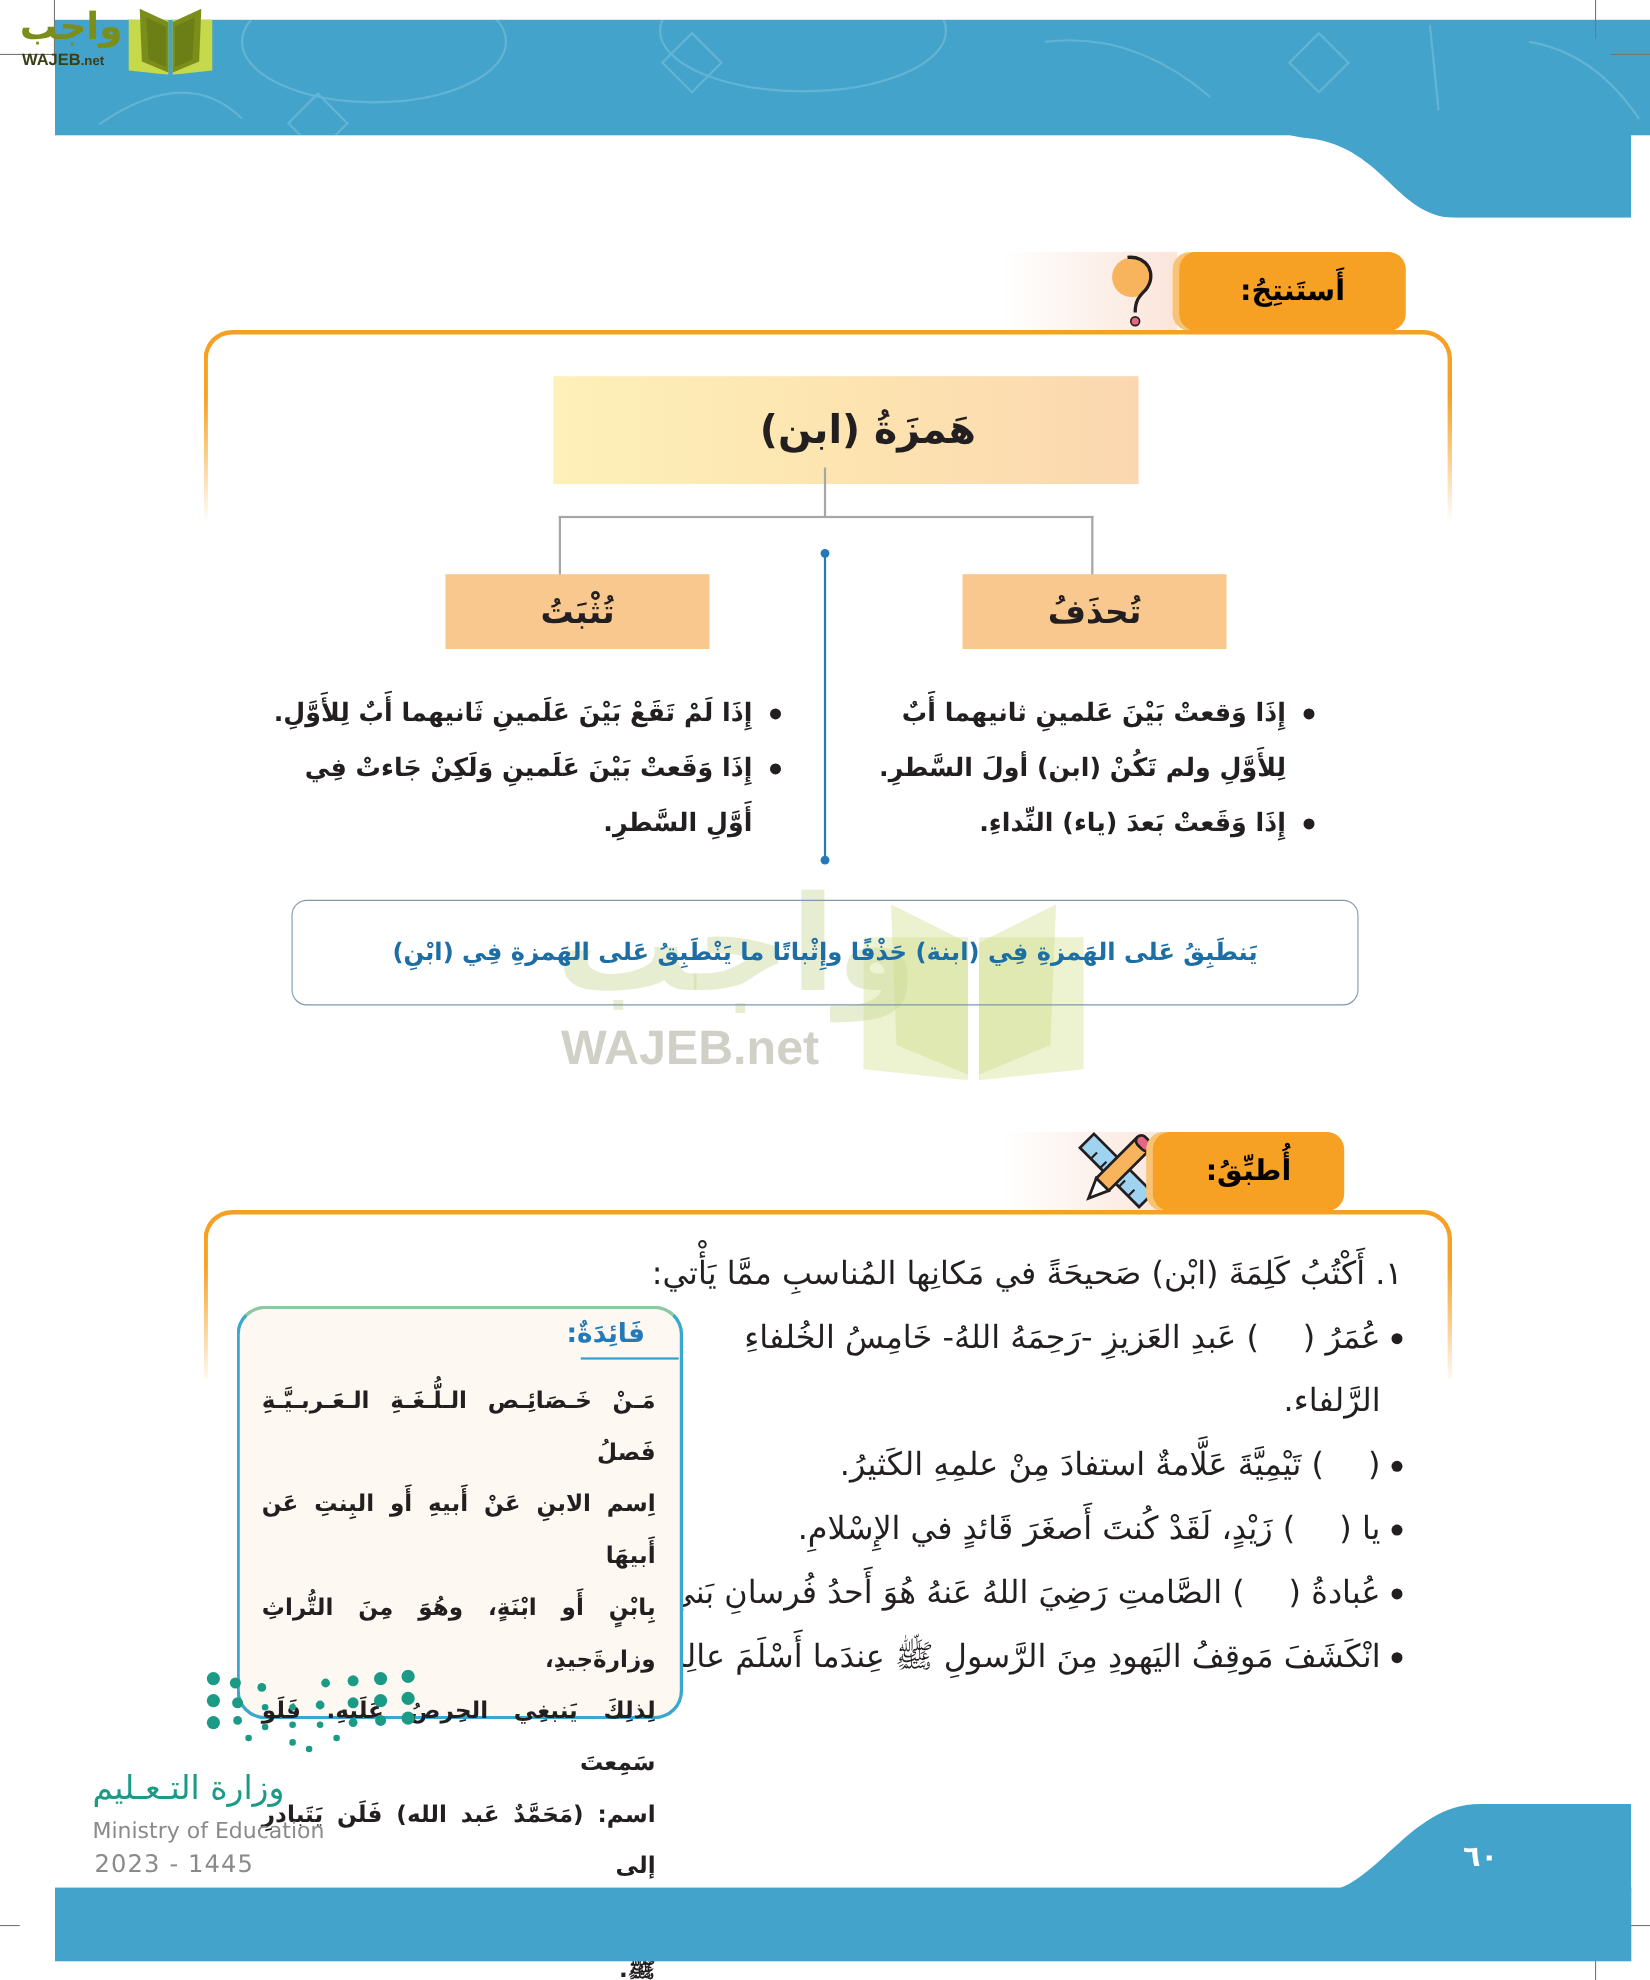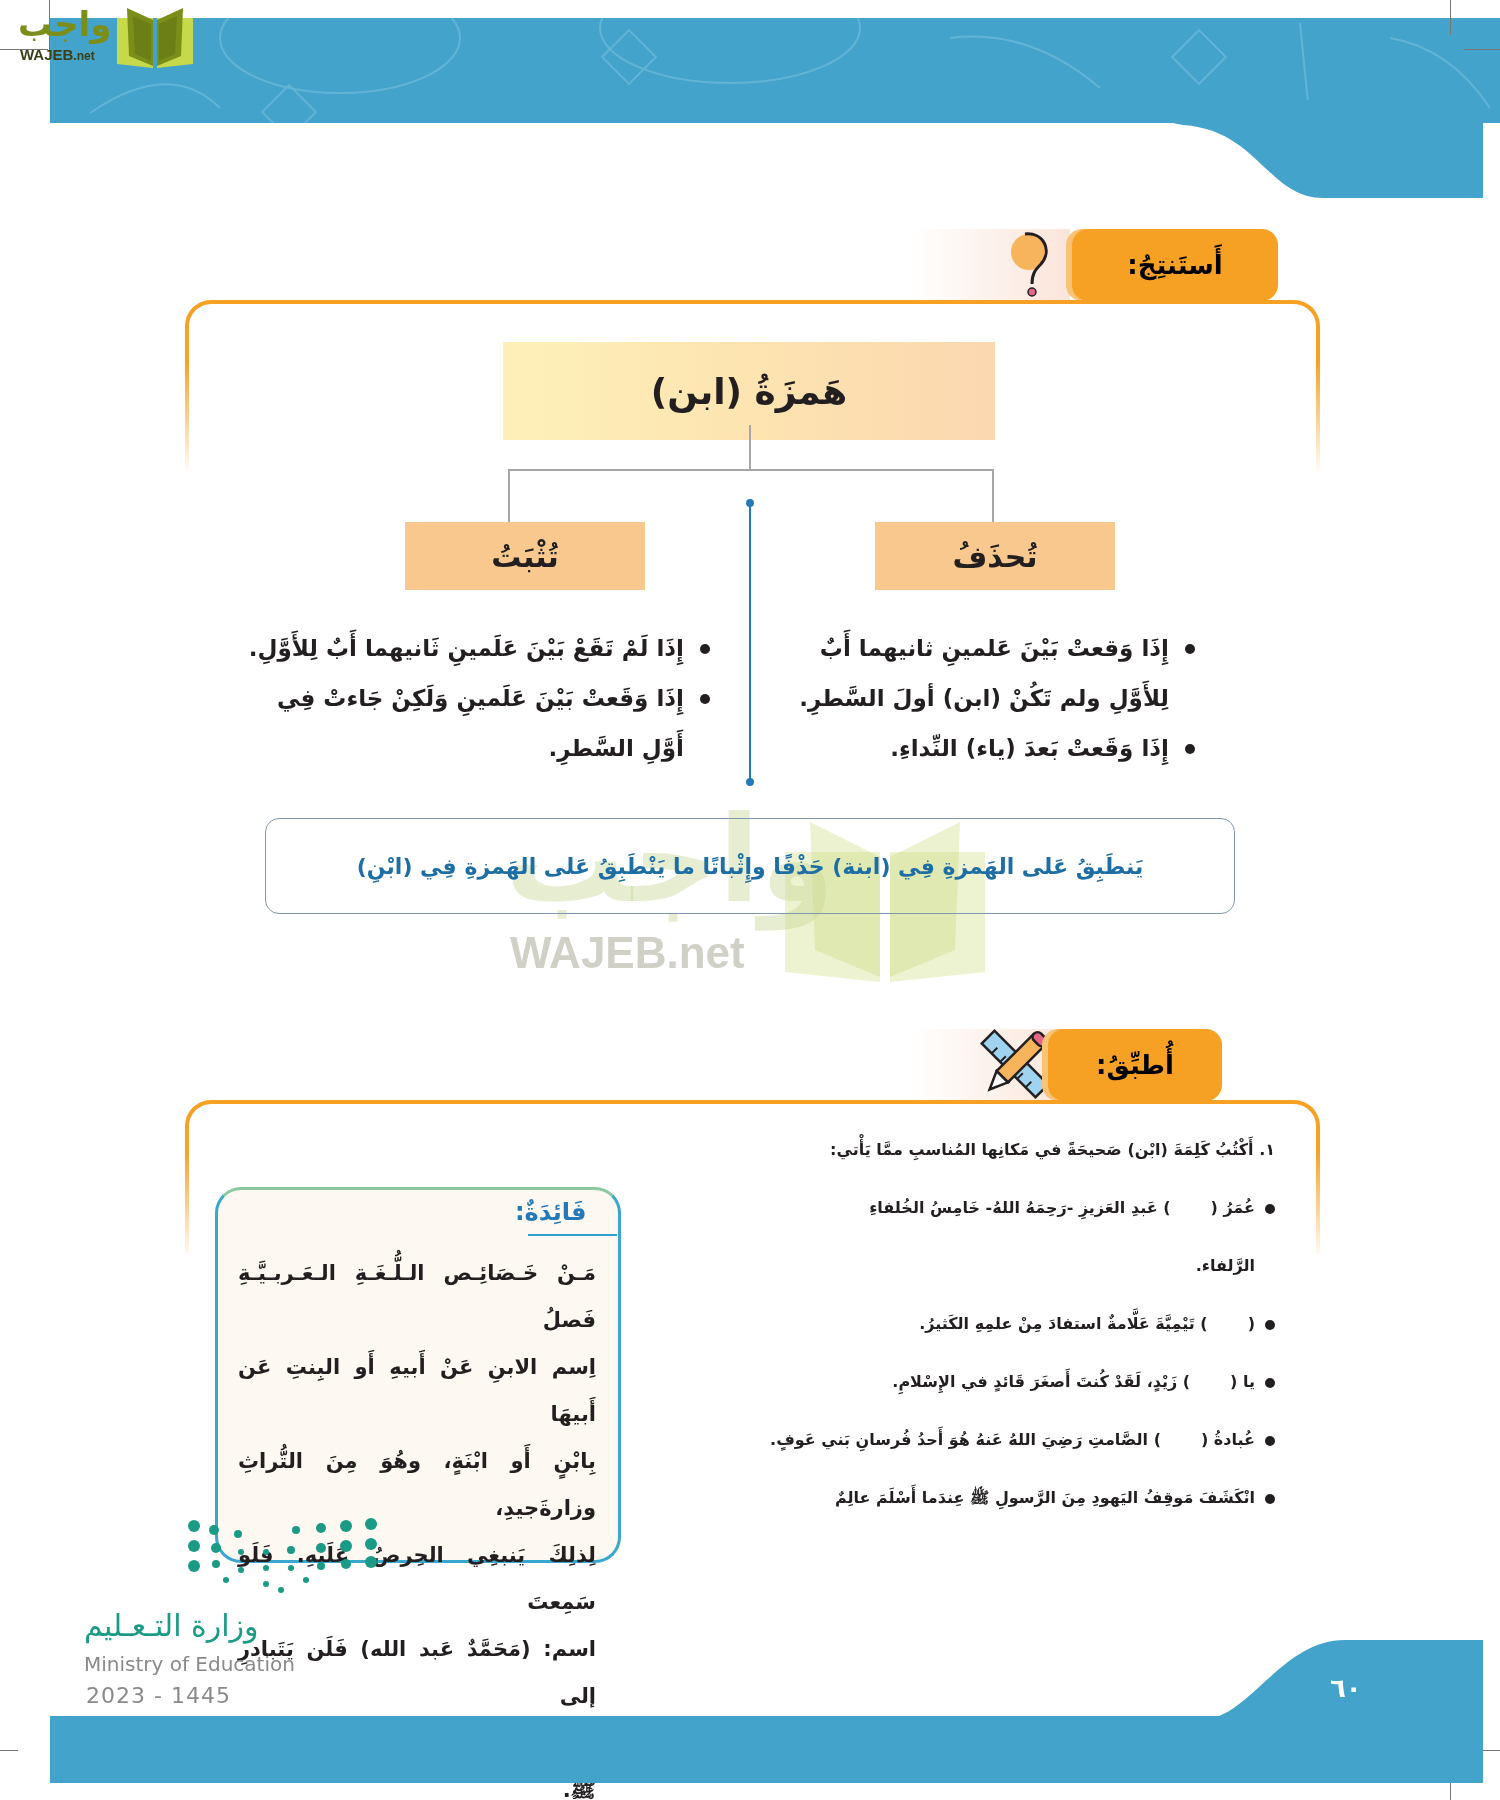--- a/index.html
+++ b/index.html
@@ -15,35 +15,35 @@
   .logo-en{position:absolute;left:12px;top:42px;font-size:15px;font-weight:bold;color:#3b3f15;font-family:"Liberation Sans",sans-serif;letter-spacing:0px;}
   .logo-en small{font-size:12px;}
   .logo-book{position:absolute;left:107px;top:2px;}
   
   .tag{height:72px;background:#f6a124;border-radius:16px;box-shadow:-6px 0 0 #f9c376;color:#000000;font-size:26px;font-weight:bold;display:flex;align-items:center;justify-content:center;direction:rtl;font-family:"DejaVu Sans",sans-serif;}
   .tag-fade{height:72px;background:linear-gradient(to right, rgba(250,226,214,0), rgba(250,226,214,0.9));}
   
   .frame{border:4px solid #f6a124;border-bottom:none;border-radius:26px 26px 0 0;}
   .frame-mask{background:linear-gradient(to bottom, rgba(255,255,255,0), #ffffff);}
   
-  .box-main{background:linear-gradient(to right,#fdf0b8,#fde4b0 50%,#fbd7b0);display:flex;align-items:center;justify-content:center;font-size:36px;font-weight:bold;direction:rtl;}
+  .box-main{background:linear-gradient(to right,#fdf0b8,#fde4b0 50%,#fbd7b0);display:flex;align-items:center;justify-content:center;font-size:36px;font-weight:bold;direction:rtl;padding-left:40px;}
   .box-sub{background:#f8c88e;display:flex;align-items:center;justify-content:center;font-size:30px;font-weight:bold;direction:rtl;}
   .line-gray{background:#a6a6a6;}
   .line-blue{background:#2479b8;}
   .dot-blue{width:8px;height:8px;border-radius:50%;background:#2479b8;}
   .col-text{direction:rtl;font-size:23px;font-weight:bold;line-height:50px;}
   .col-text ul{margin:0;padding:0 26px 0 0;list-style:none;}
   .col-text li{position:relative;}
   .col-text li::before{content:"";position:absolute;right:-26px;top:21px;width:10px;height:10px;border-radius:50%;background:#231f20;}
   .callout{border:1.5px solid #7e99ad;border-radius:14px;display:flex;align-items:center;justify-content:center;direction:rtl;color:#1e6ea6;font-size:22px;font-weight:bold;}
   
   .wm-ar{font-size:120px;font-weight:bold;color:rgba(200,214,150,0.45);direction:rtl;}
   .wm-en{font-size:44px;font-weight:bold;color:rgba(150,150,130,0.45);font-family:"Liberation Sans",sans-serif;}
   
-  .ex{direction:rtl;font-size:16px;font-weight:bold;}
+  .ex{direction:rtl;font-size:29px;font-weight:normal;}
   .ex-line{position:absolute;right:0;white-space:nowrap;}
   .bullet{display:inline-block;width:10px;height:10px;border-radius:50%;background:#231f20;margin-left:10px;vertical-align:middle;}
   .blank{display:inline-block;width:40px;}
   
   .faida{border:3px solid #3aa7cf;border-top-color:#8cc9a1;border-radius:26px;background:#fdf9f2;}
   .faida-title{color:#2479b8;font-size:24px;font-weight:bold;direction:rtl;}
   .faida-rule{background:#2f9fcf;height:2px;}
   .faida-text{direction:rtl;font-size:21px;font-weight:bold;line-height:47px;text-align:justify;}
   
   .min-ar{color:#1b9a86;font-size:30px;direction:rtl;}

